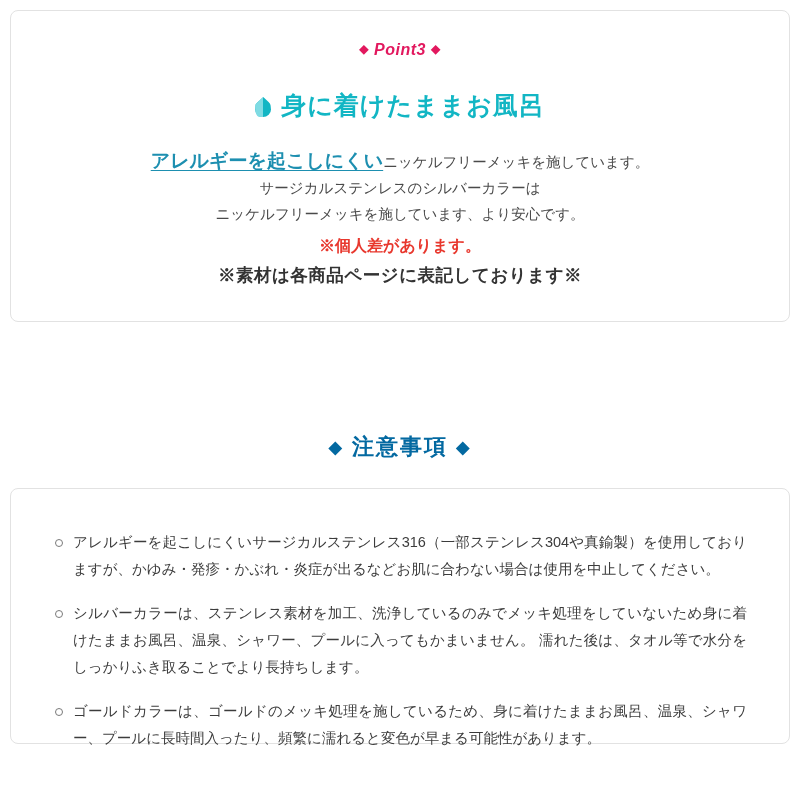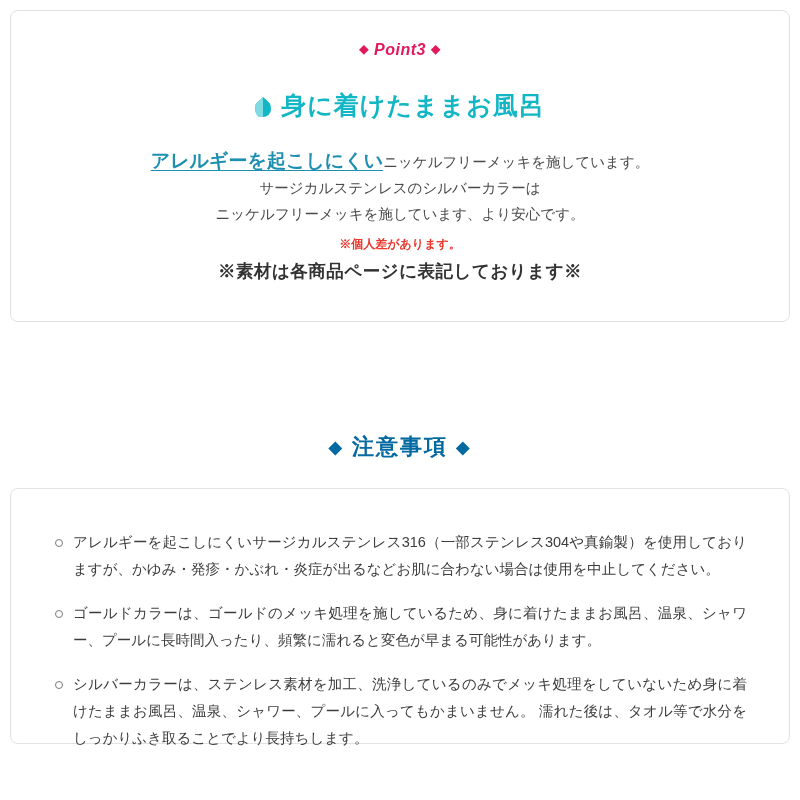--- a/index.html
+++ b/index.html
@@ -91,21 +91,21 @@
   }
   .underline-strong {
     font-size: 19px;
     font-weight: bold;
     color: #1d8fb0;
     text-decoration: underline;
     text-underline-offset: 3px;
   }
   .note-red {
     margin-top: 9px;
-    font-size: 12px;
+    font-size: 16px;
     color: #e8372d;
     font-weight: bold;
   }
   .note-bold {
     margin-top: 6px;
     font-size: 17.5px;
     font-weight: bold;
     color: #333333;
     letter-spacing: 0.5px;
   }
@@ -196,19 +196,19 @@
 
   <div class="caution-heading">
     <span class="dia">◆</span>
     <span>注意事項</span>
     <span class="dia">◆</span>
   </div>
 
   <section class="caution-card">
     <ul class="caution-list">
       <li>アレルギーを起こしにくいサージカルステンレス316（一部ステンレス304や真鍮製）を使用しておりますが、かゆみ・発疹・かぶれ・炎症が出るなどお肌に合わない場合は使用を中止してください。</li>
-      <li>ゴールドカラーは、ゴールドのメッキ処理を施しているため、身に着けたままお風呂、温泉、シャワー、プールに長時間入ったり、頻繁に濡れると変色が早まる可能性があります。</li>
       <li>シルバーカラーは、ステンレス素材を加工、洗浄しているのみでメッキ処理をしていないため身に着けたままお風呂、温泉、シャワー、プールに入ってもかまいません。
 濡れた後は、タオル等で水分をしっかりふき取ることでより長持ちします。</li>
+      <li>ゴールドカラーは、ゴールドのメッキ処理を施しているため、身に着けたままお風呂、温泉、シャワー、プールに長時間入ったり、頻繁に濡れると変色が早まる可能性があります。</li>
     </ul>
   </section>
 
 </div>
 
 </body></html>

